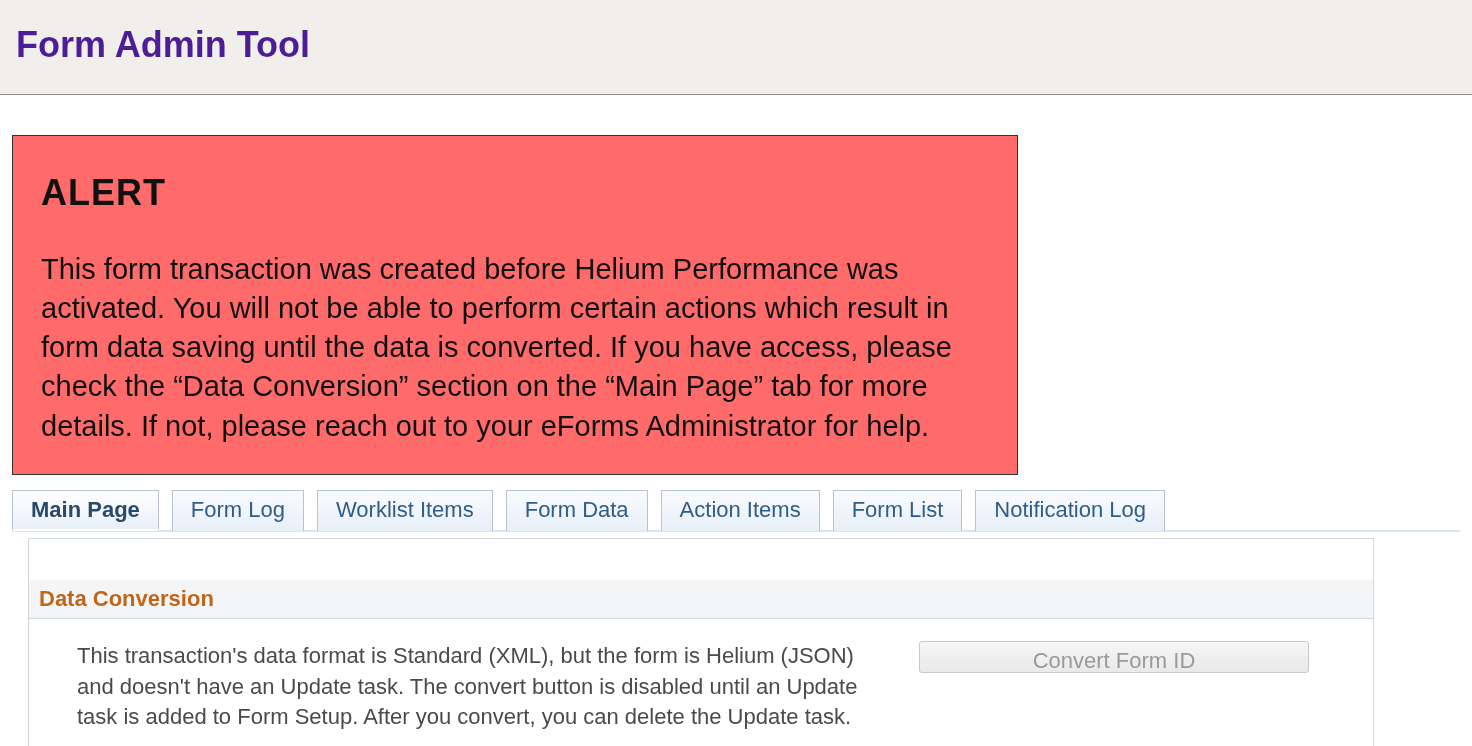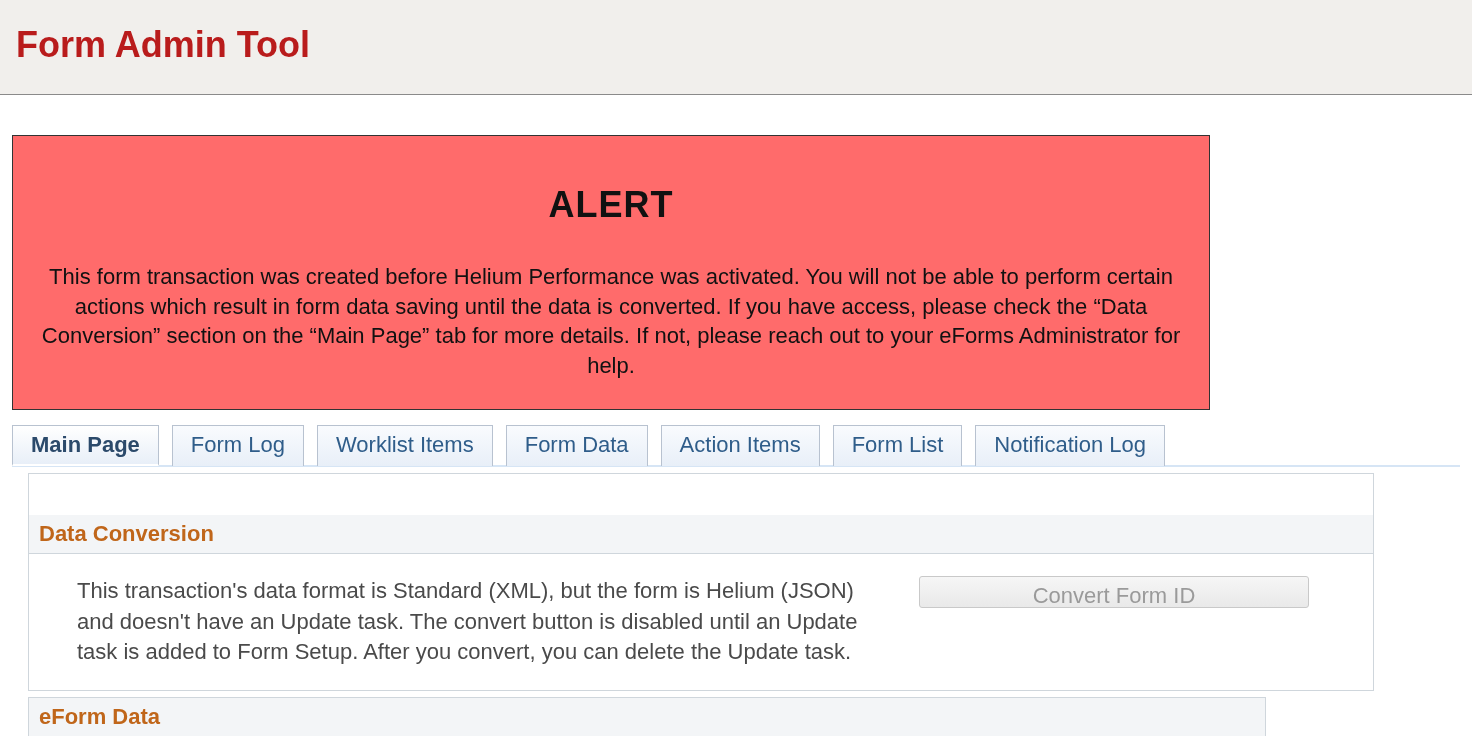--- a/index.html
+++ b/index.html
@@ -5,42 +5,42 @@
   * { box-sizing: border-box; margin: 0; padding: 0; }
   html, body { width: 1472px; font-family: Arial, Helvetica, sans-serif; color: #111; }
   .header-bar {
     background: #f1efec;
     border-bottom: 1px solid #8a8a8a;
     padding: 24px 16px 28px 16px;
   }
   .header-title {
     font-size: 36px;
     font-weight: bold;
-    color: #b91c1c;
+    color: #4c1d95;
   }
   .content-wrap {
     padding: 40px 12px 0 12px;
     width: 1472px;
   }
   .alert-box {
-    width: 1198px;
+    width: 1006px;
     background: #ff6b6b;
     border: 1px solid #333;
-    padding: 48px 28px 28px 28px;
-    text-align: center;
+    padding: 36px 28px 28px 28px;
+    text-align: left;
     margin-bottom: 14px;
   }
   .alert-title {
     font-size: 36px;
     font-weight: bold;
     letter-spacing: 1px;
     margin-bottom: 36px;
   }
   .alert-body {
-    font-size: 22px;
+    font-size: 29px;
     line-height: 1.35;
   }
   .tabs-row {
     display: flex;
     gap: 13px;
     width: 100%;
     border-bottom: 2px solid #d6e5f5;
     padding-bottom: 0;
   }
   .tab {

